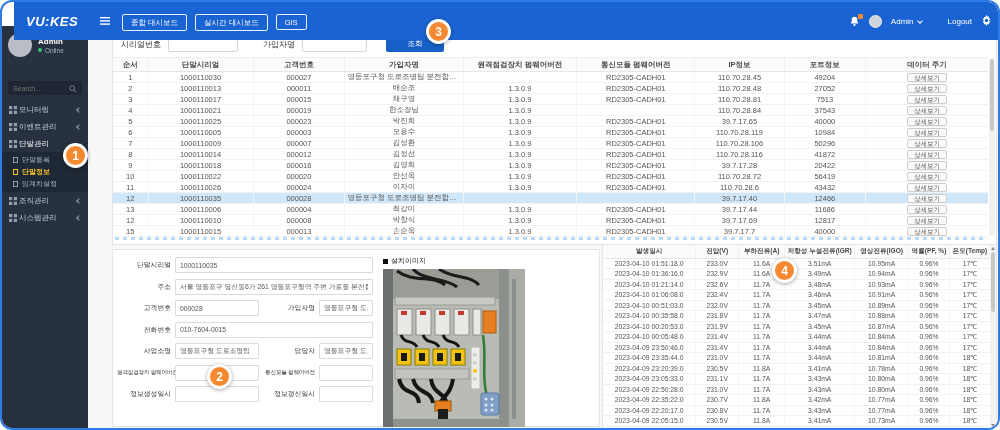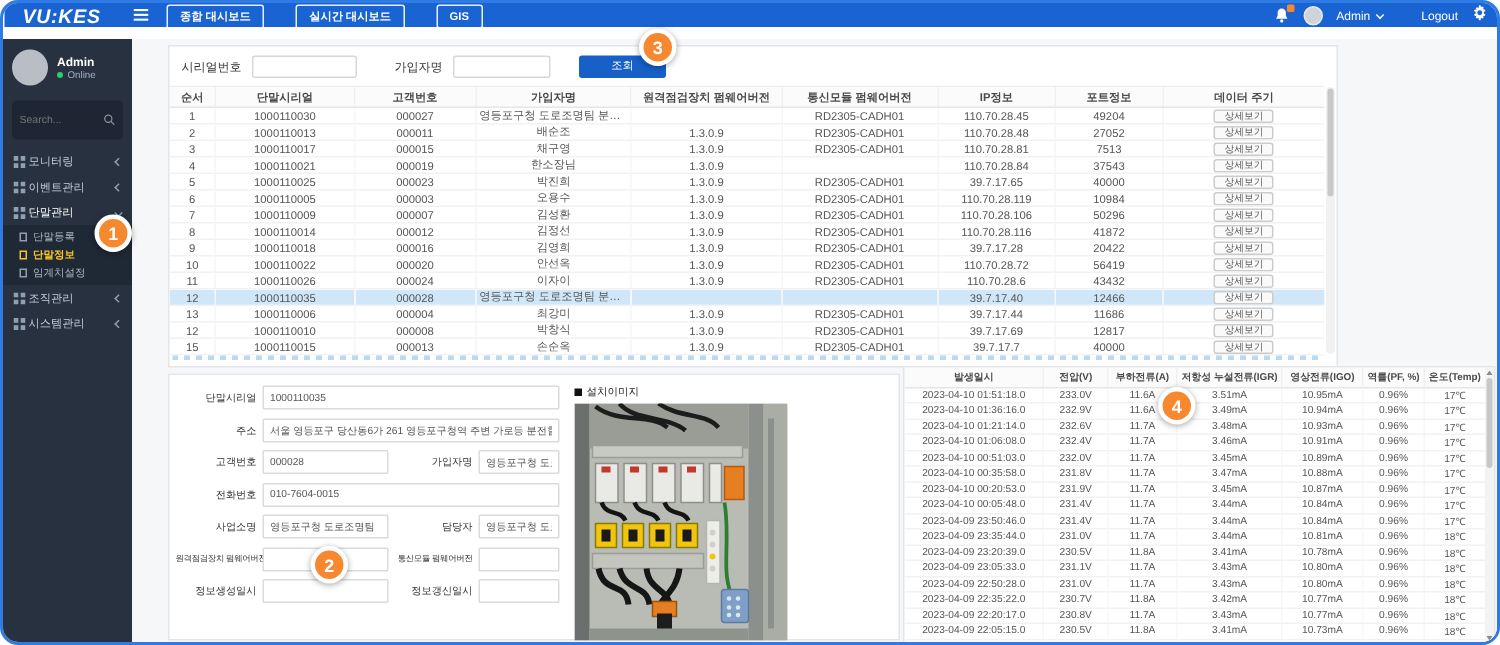--- a/index.html
+++ b/index.html
@@ -4,57 +4,57 @@
 <style>
   :root{
     --navbar:#1a63d3; --accent:#1660c8; --annotation:#f6882f; --active-menu:#f7c32a;
     --selected-row:#cfe7f8; --online:#2ecc71; --frame-border:#2f7be4;
   }
   *{box-sizing:border-box;margin:0;padding:0;font-family:"Liberation Sans",sans-serif;}
   body{background:#fff;width:1000px;height:430px;overflow:hidden;}
   .frame{position:relative;width:1000px;height:430px;border:2px solid var(--frame-border);border-radius:12px;overflow:hidden;background:#fff;}
 
   
-  .navbar{position:absolute;top:0;left:1px;right:0;height:16px;background:var(--navbar);display:flex;align-items:center;color:#fff;z-index:5;}
+  .navbar{position:absolute;top:0;left:12px;right:0;height:38px;background:var(--navbar);display:flex;align-items:center;color:#fff;z-index:5;}
   .logo{width:80px;padding-left:12px;font-size:13px;font-weight:bold;font-style:italic;letter-spacing:.5px;}
   .hamburger{margin:0 12px 0 6px;display:flex;align-items:center;cursor:pointer;}
-  .nav-btn{border:1px solid rgba(255,255,255,.9);border-radius:2px;background:transparent;color:#fff;font-size:7.5px;padding:2.5px 8px;margin-right:21px;cursor:pointer;white-space:nowrap;font-weight:bold;}
+  .nav-btn{border:1px solid rgba(255,255,255,.9);border-radius:2px;background:transparent;color:#fff;font-size:7.5px;padding:2.5px 8px;margin-right:8px;cursor:pointer;white-space:nowrap;}
   .nav-right{margin-left:auto;display:flex;align-items:center;gap:9px;padding-right:6px;}
   .bell-wrap{position:relative;display:flex;cursor:pointer;}
   .badge{position:absolute;top:-2px;right:-3px;width:5px;height:5px;background:#f6882f;border-radius:1px;}
   .nav-avatar{width:13px;height:13px;border-radius:50%;background:#cfd4da;border:1px solid #e8ebee;}
   .nav-user{display:flex;align-items:center;gap:4px;font-size:8px;cursor:pointer;}
   .nav-logout{font-size:8px;cursor:pointer;margin-left:17px;}
   .chev{display:inline-block;width:4px;height:4px;border-left:1px solid #93a1b1;border-bottom:1px solid #93a1b1;}
   .chev-left{transform:rotate(45deg);}
   .chev-down{transform:rotate(-45deg);}
   .chev-white{border-color:#fff;}
 
   
   .sidebar{position:absolute;top:24px;left:0;width:86px;bottom:0;background:#273140;color:#c6cfda;z-index:4;}
   .profile{display:flex;align-items:center;gap:6px;padding:7px 6px 6px 6px;}
   .profile-avatar{width:24px;height:24px;border-radius:50%;background:#b9bec5;flex:none;}
   .profile-name{font-size:8px;font-weight:bold;color:#fff;line-height:10px;}
   .status{font-size:6.5px;color:#9fb0c0;display:flex;align-items:center;gap:3px;}
   .dot{width:4px;height:4px;border-radius:50%;background:var(--online);}
-  .search{margin:4px 6px 6px 6px;background:#1d2632;border-radius:3px;height:26px;display:flex;align-items:center;justify-content:space-between;padding:0 5px;}
+  .search{margin:18px 6px 6px 6px;background:#1d2632;border-radius:3px;height:14px;display:flex;align-items:center;justify-content:space-between;padding:0 5px;}
   .search input{background:transparent;border:0;outline:none;color:#8a94a3;font-size:7px;width:52px;}
   .menu-item{height:17px;display:flex;align-items:center;gap:2px;padding:0 7px;font-size:7.5px;cursor:pointer;color:#c6cfda;}
   .menu-item.expanded{color:#fff;}
   .menu-label{flex:1;white-space:nowrap;overflow:hidden;}
   .submenu{background:#1f2835;padding:2px 0;}
   .submenu-item{height:12px;display:flex;align-items:center;gap:4px;padding:0 7px 0 11px;font-size:7px;color:#aeb9c6;cursor:pointer;}
   .submenu-item.active{color:var(--active-menu);font-weight:bold;}
   .doc-icon{width:5px;height:6px;border:1px solid #8fa0b3;display:inline-block;flex:none;}
   .submenu-item.active .doc-icon{border-color:var(--active-menu);}
 
   
   .main{position:absolute;left:86px;top:24px;right:0;bottom:0;background:#f6f7f9;}
   .panel{position:absolute;background:#fff;border:1px solid #e2e5e9;}
-  .top-panel{left:24px;top:4px;width:780px;height:215px;}
+  .top-panel{left:24px;top:4px;width:885px;height:215px;}
   .filter-row{height:26px;display:flex;align-items:center;gap:7px;padding-left:8px;font-size:8px;color:#333;}
   .filter-row label{white-space:nowrap;}
   .f-input{width:70px;height:15px;border:1px solid #d5d8db;border-radius:2px;background:#fff;font-size:7.5px;padding:0 4px;color:#555;outline:none;}
   .search-btn{width:58px;height:15px;background:var(--accent);color:#fff;border:0;border-radius:2px;font-size:7.5px;cursor:pointer;margin-left:12px;}
 
   .device-wrap{position:absolute;left:0;right:8px;top:26px;height:180px;overflow:hidden;}
   table{border-collapse:collapse;table-layout:fixed;width:100%;}
   .device th{height:14px;font-size:7.5px;font-weight:600;color:#4a4a4a;background:#fbfbfc;border-top:1px solid #eceef0;border-bottom:1px solid #e4e6e9;border-right:1px solid #eef0f2;white-space:nowrap;overflow:hidden;}
   .device td{height:11px;font-size:7.5px;color:#555;text-align:center;border-bottom:1px solid #f1f2f4;border-right:1px solid #f5f6f8;white-space:nowrap;overflow:hidden;text-overflow:ellipsis;padding:0 2px;}
   .device th:last-child,.device td:last-child{border-right:0;}

